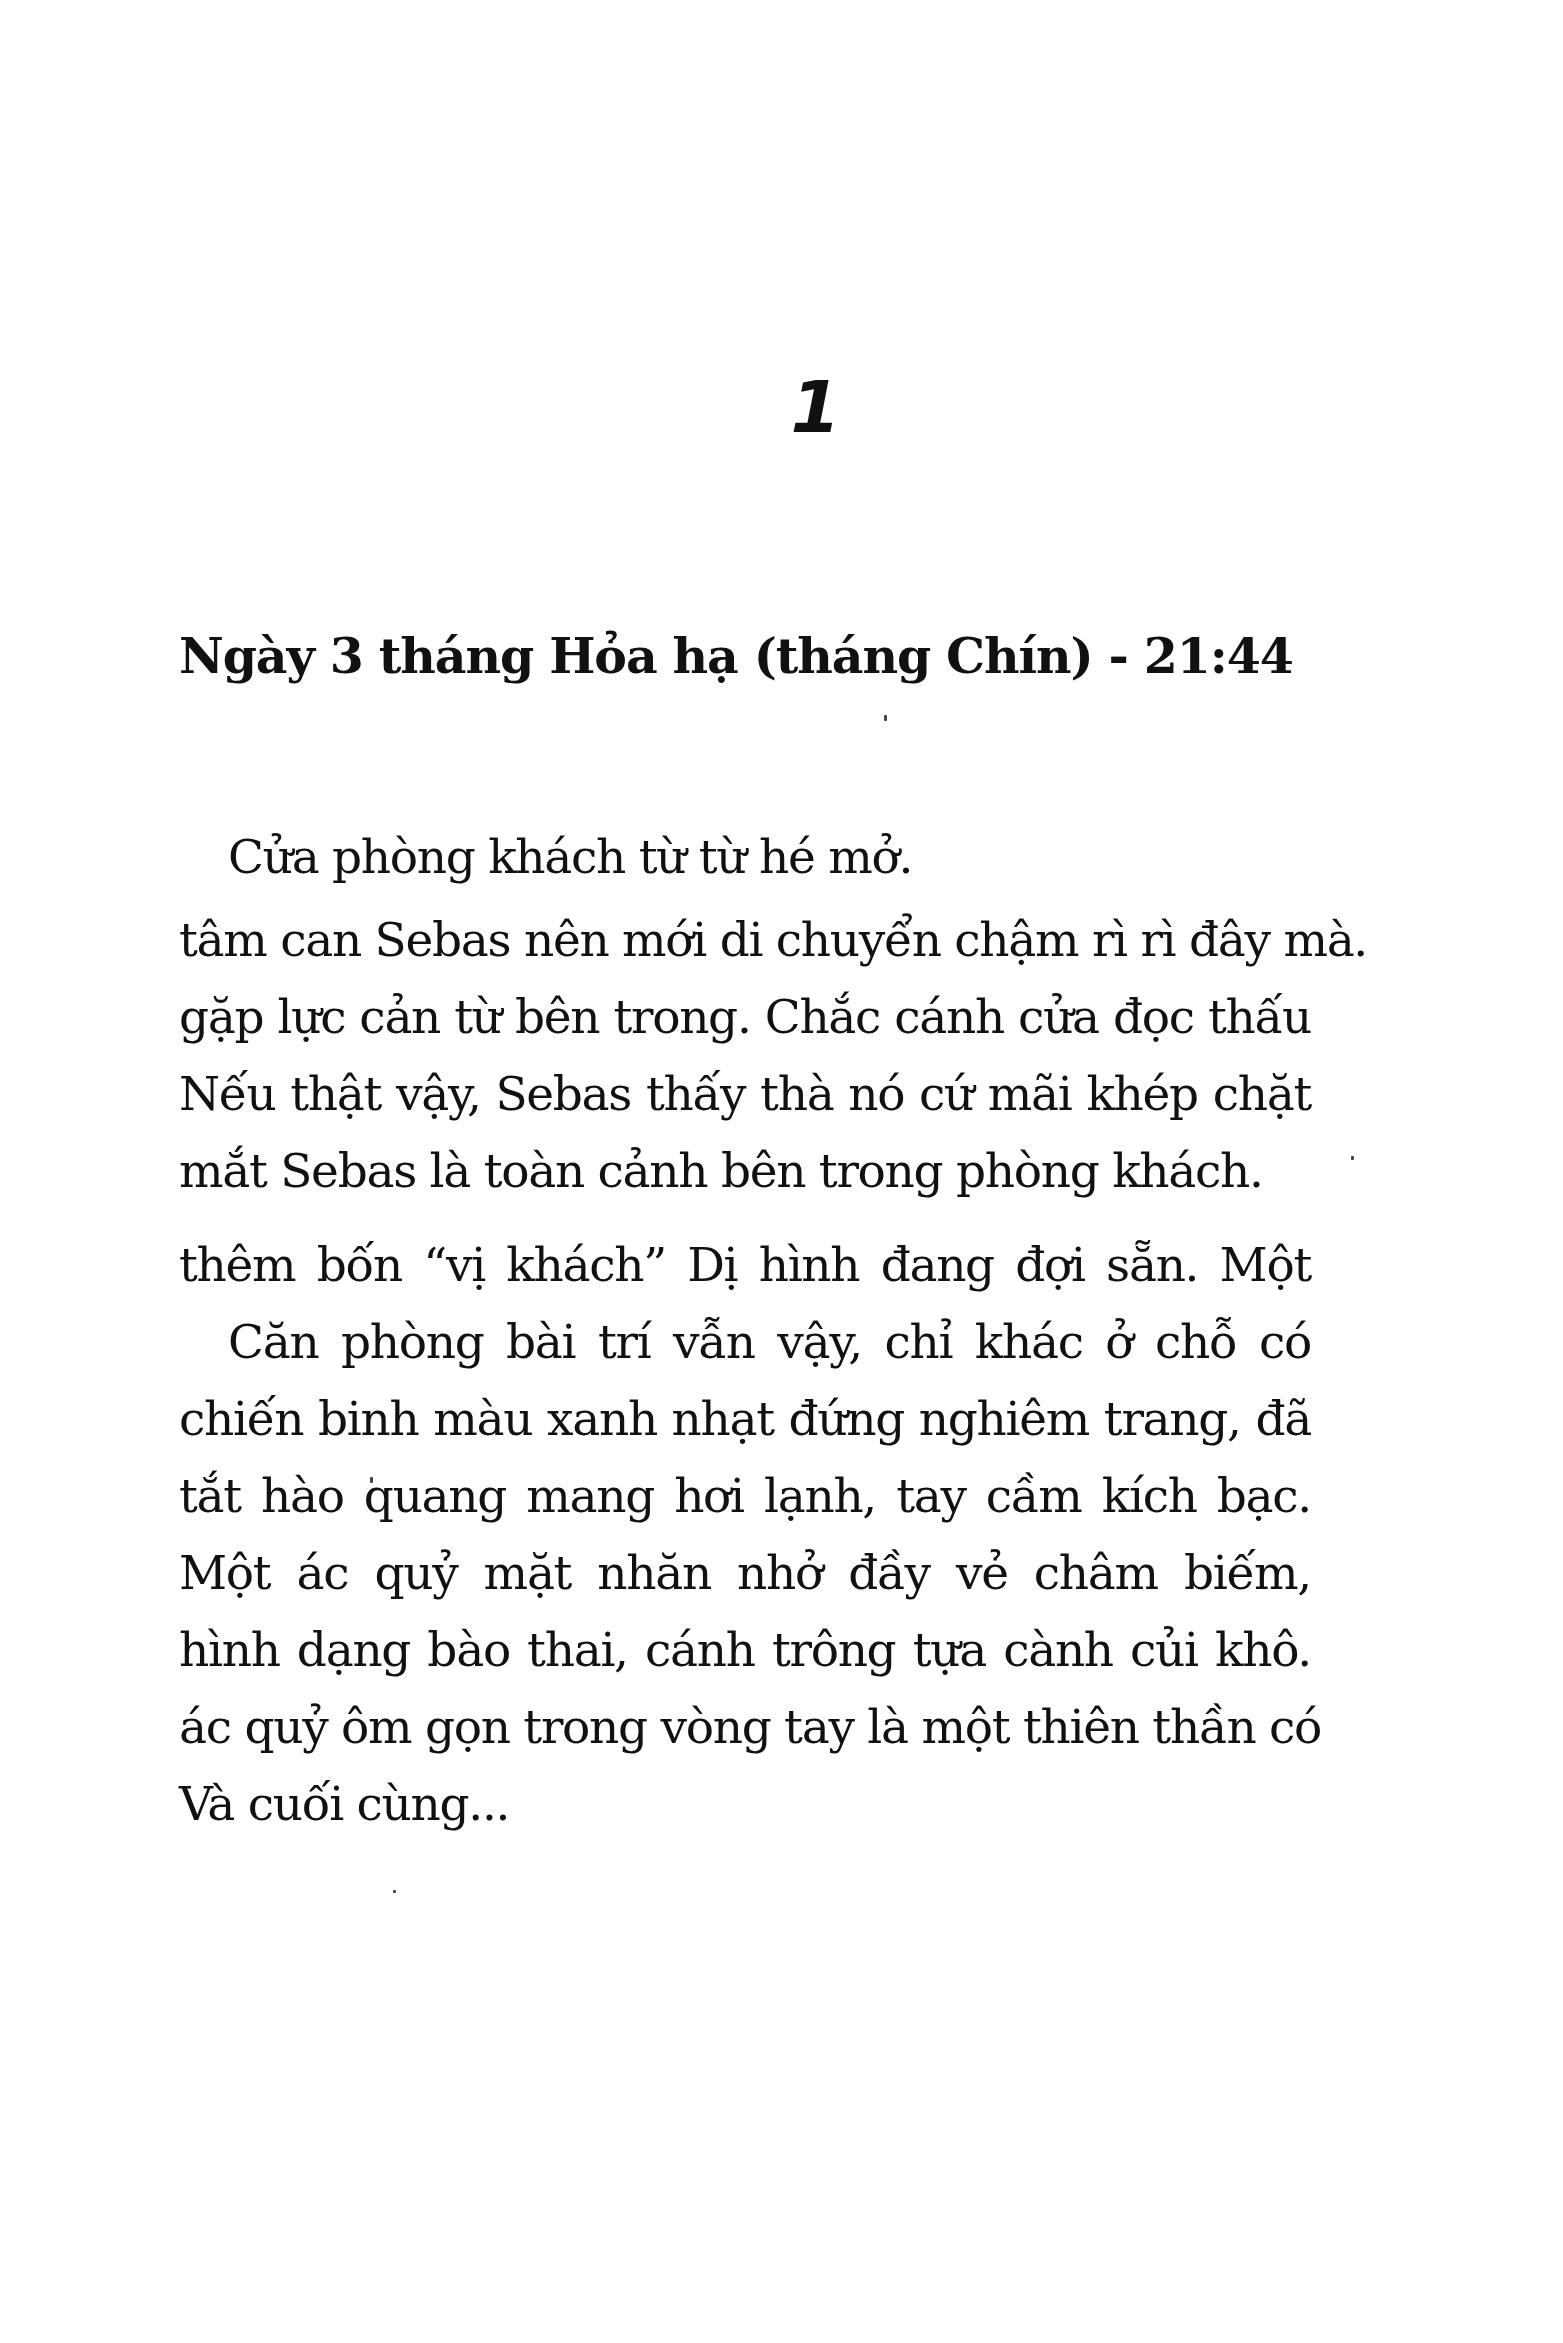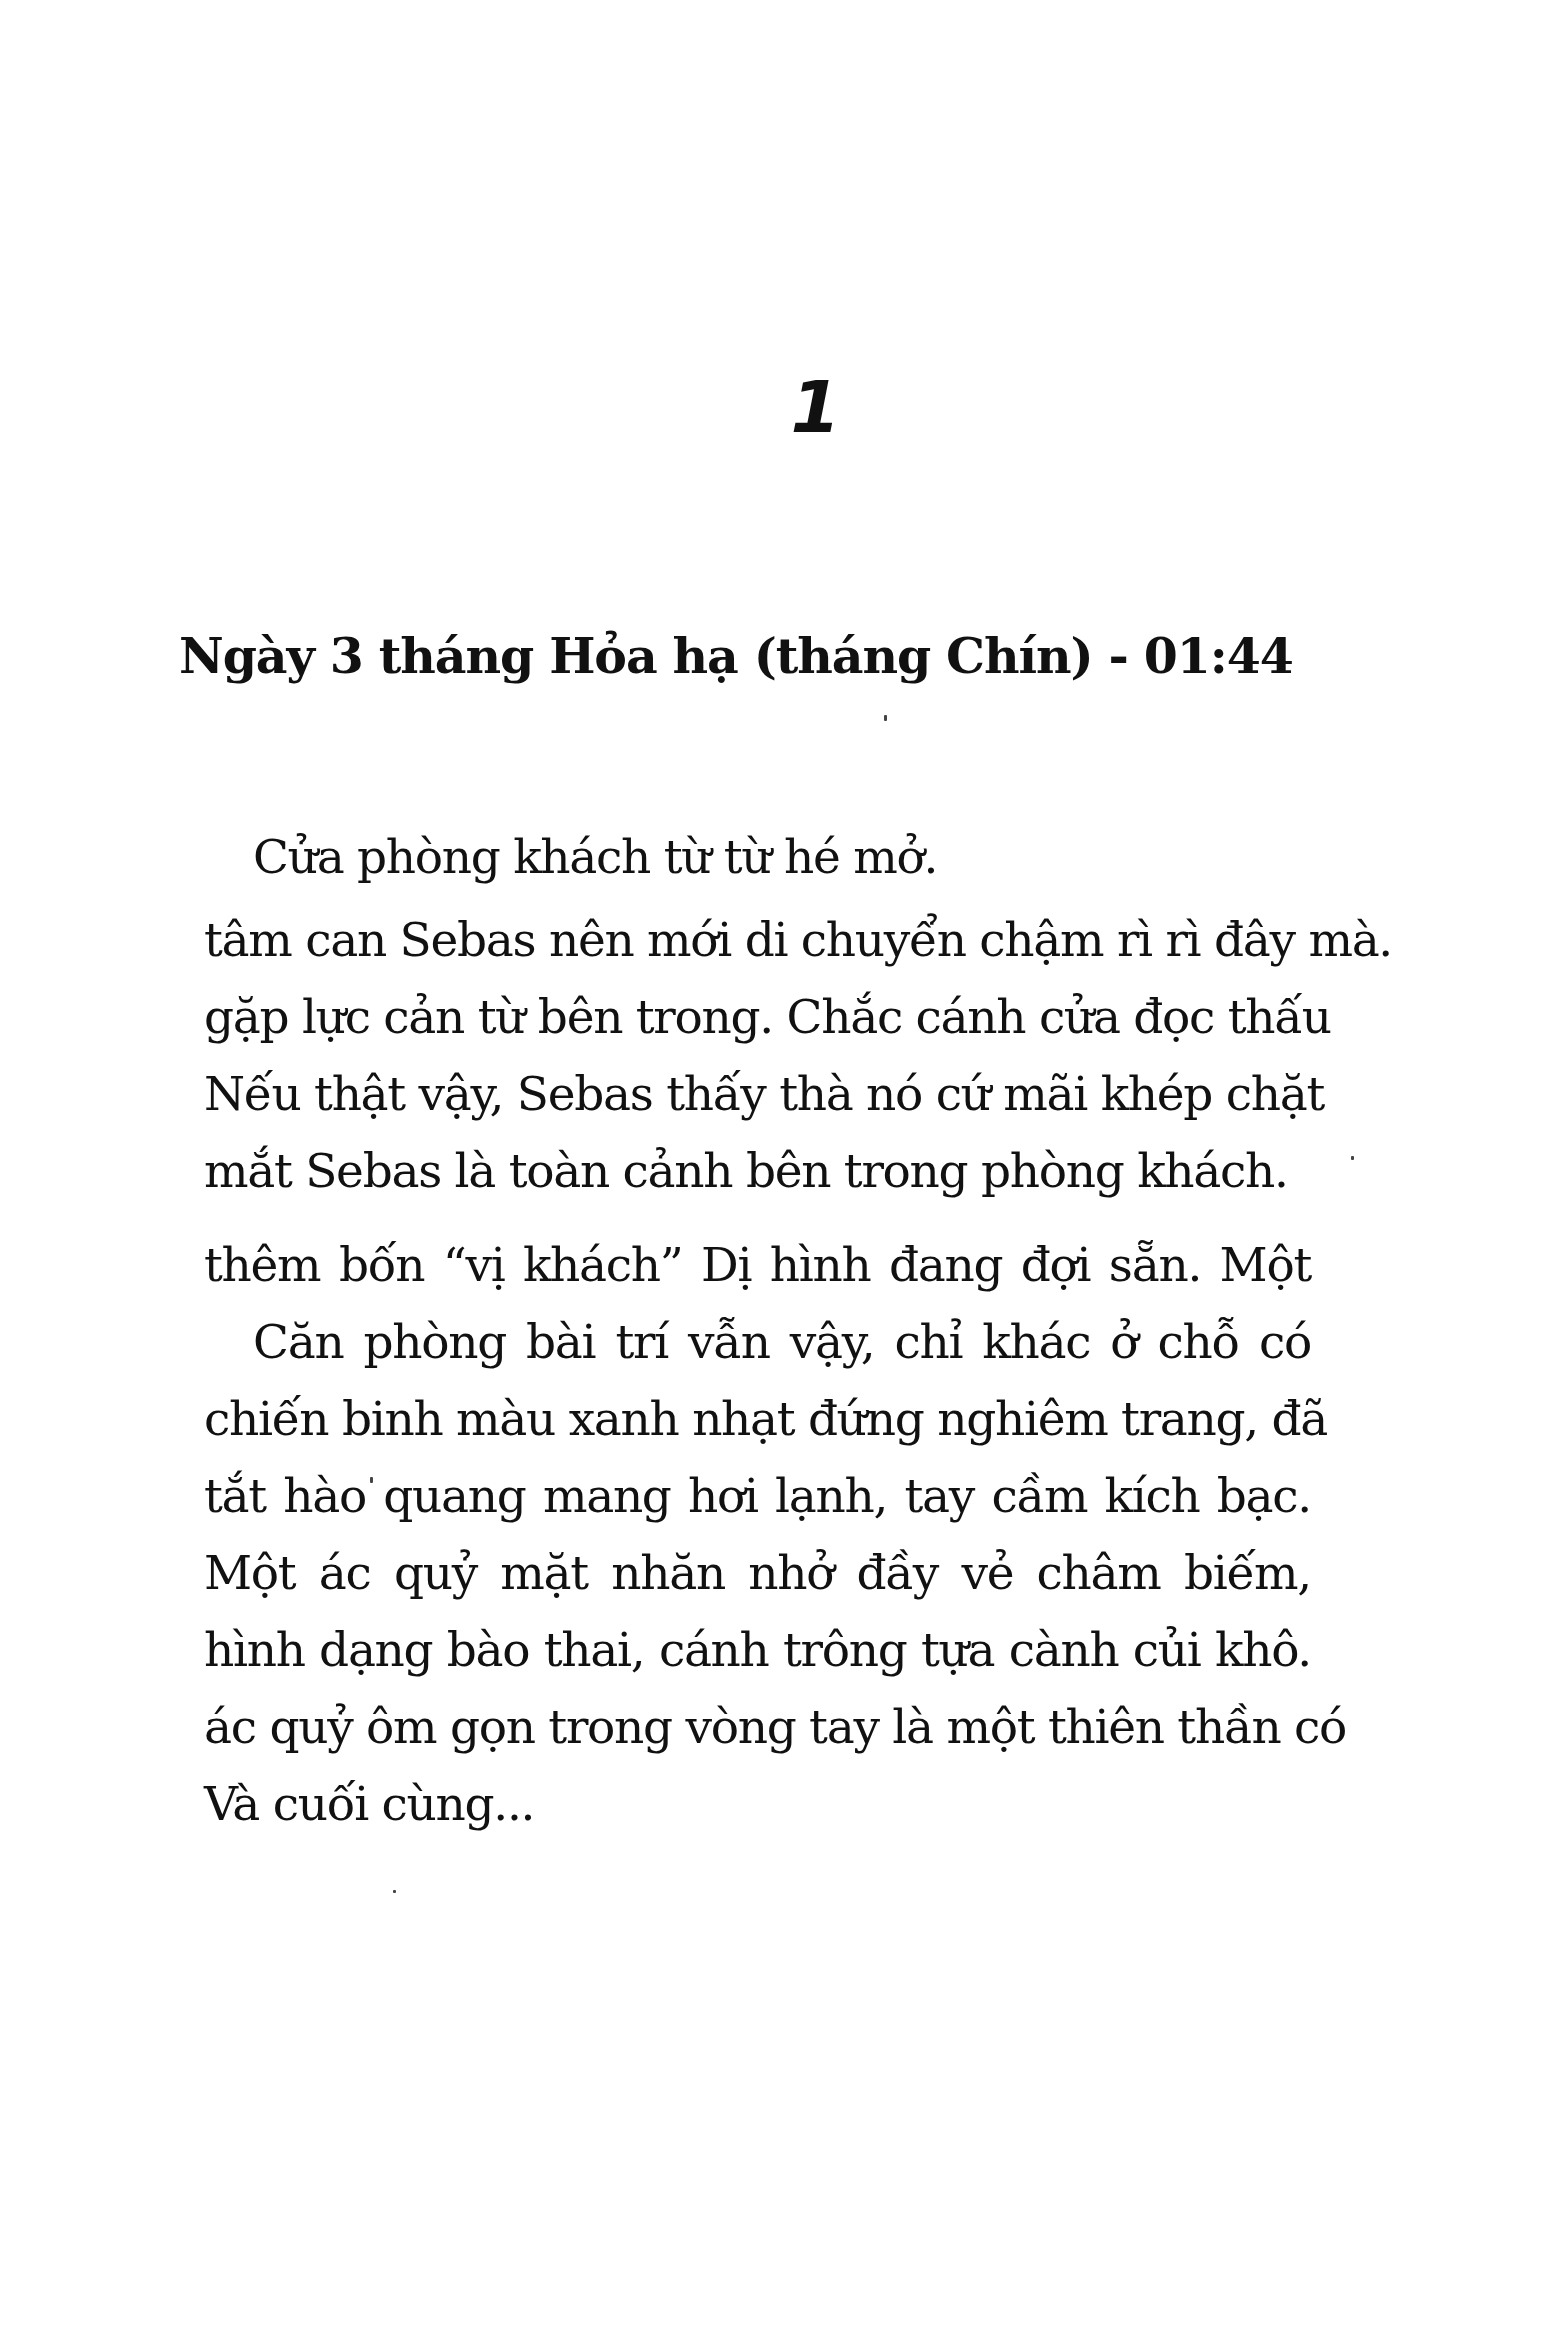--- a/index.html
+++ b/index.html
@@ -55,21 +55,20 @@
     font-size: 47px;
     letter-spacing: -1.3px;
     word-spacing: 0px;
   }
   .line {
     height: 77px;
     line-height: 77px;
     white-space: nowrap;
     text-align: justify;
     text-align-last: justify;
-    margin-left: 25px;
   }
   .line.last {
     text-align-last: left;
   }
   .line.indent {
     padding-left: 49px;
   }
   .para-gap {
     height: 17px;
   }
@@ -84,21 +83,21 @@
     border-radius: 1px;
   }
 </style>
 </head>
 <body>
 
 <div class="page">
 
   <div class="chapter-number">1</div>
 
-  <div class="chapter-heading">Ngày 3 tháng Hỏa hạ (tháng Chín) - 01:44</div>
+  <div class="chapter-heading">Ngày 3 tháng Hỏa hạ (tháng Chín) - 21:44</div>
 
   <div class="body-text">
 
     <div class="paragraph">
       <div class="line indent last">Cửa phòng khách từ từ hé mở.</div>
     </div>
 
     <div class="para-gap-small"></div>
 
     <div class="paragraph">

